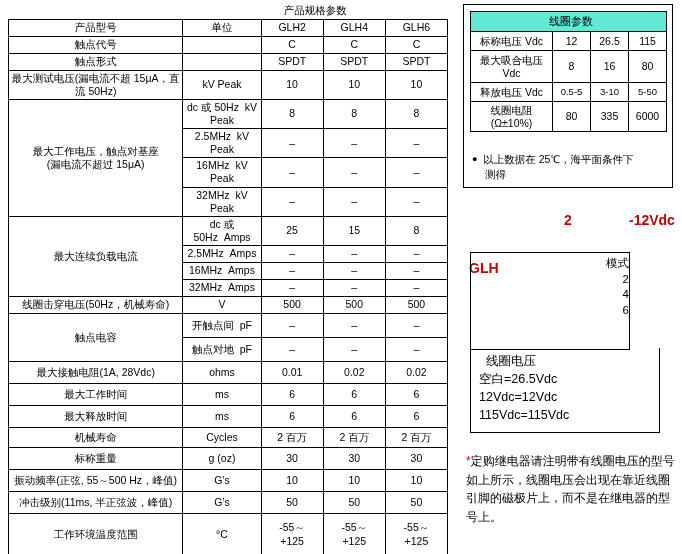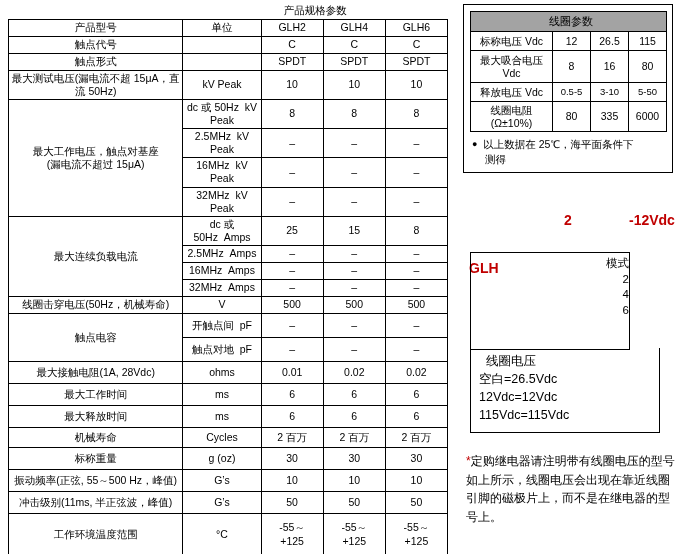--- a/index.html
+++ b/index.html
@@ -70,28 +70,28 @@
   table.coil td {
     border: 1px solid #000;
     text-align: center;
     vertical-align: middle;
     font-size: 10.5px;
     padding: 2px 1px;
     height: 19px;
     line-height: 1.2;
   }
   table.coil td.coil-title {
-    background: #a3a3a3;
+    background: #5eead4;
     font-size: 11px;
     height: 20px;
     padding-left: 6px;
   }
   .coil-note {
     font-size: 10.5px;
-    margin-top: 5px;
+    margin-top: 20px;
     line-height: 1.45;
     padding-left: 2px;
   }
   .coil-note .bullet { font-size: 9px; vertical-align: 1px; }
   .coil-note .ind { display: block; padding-left: 13px; }
 
   
   #partno {
     position: absolute;
     left: 466px;

